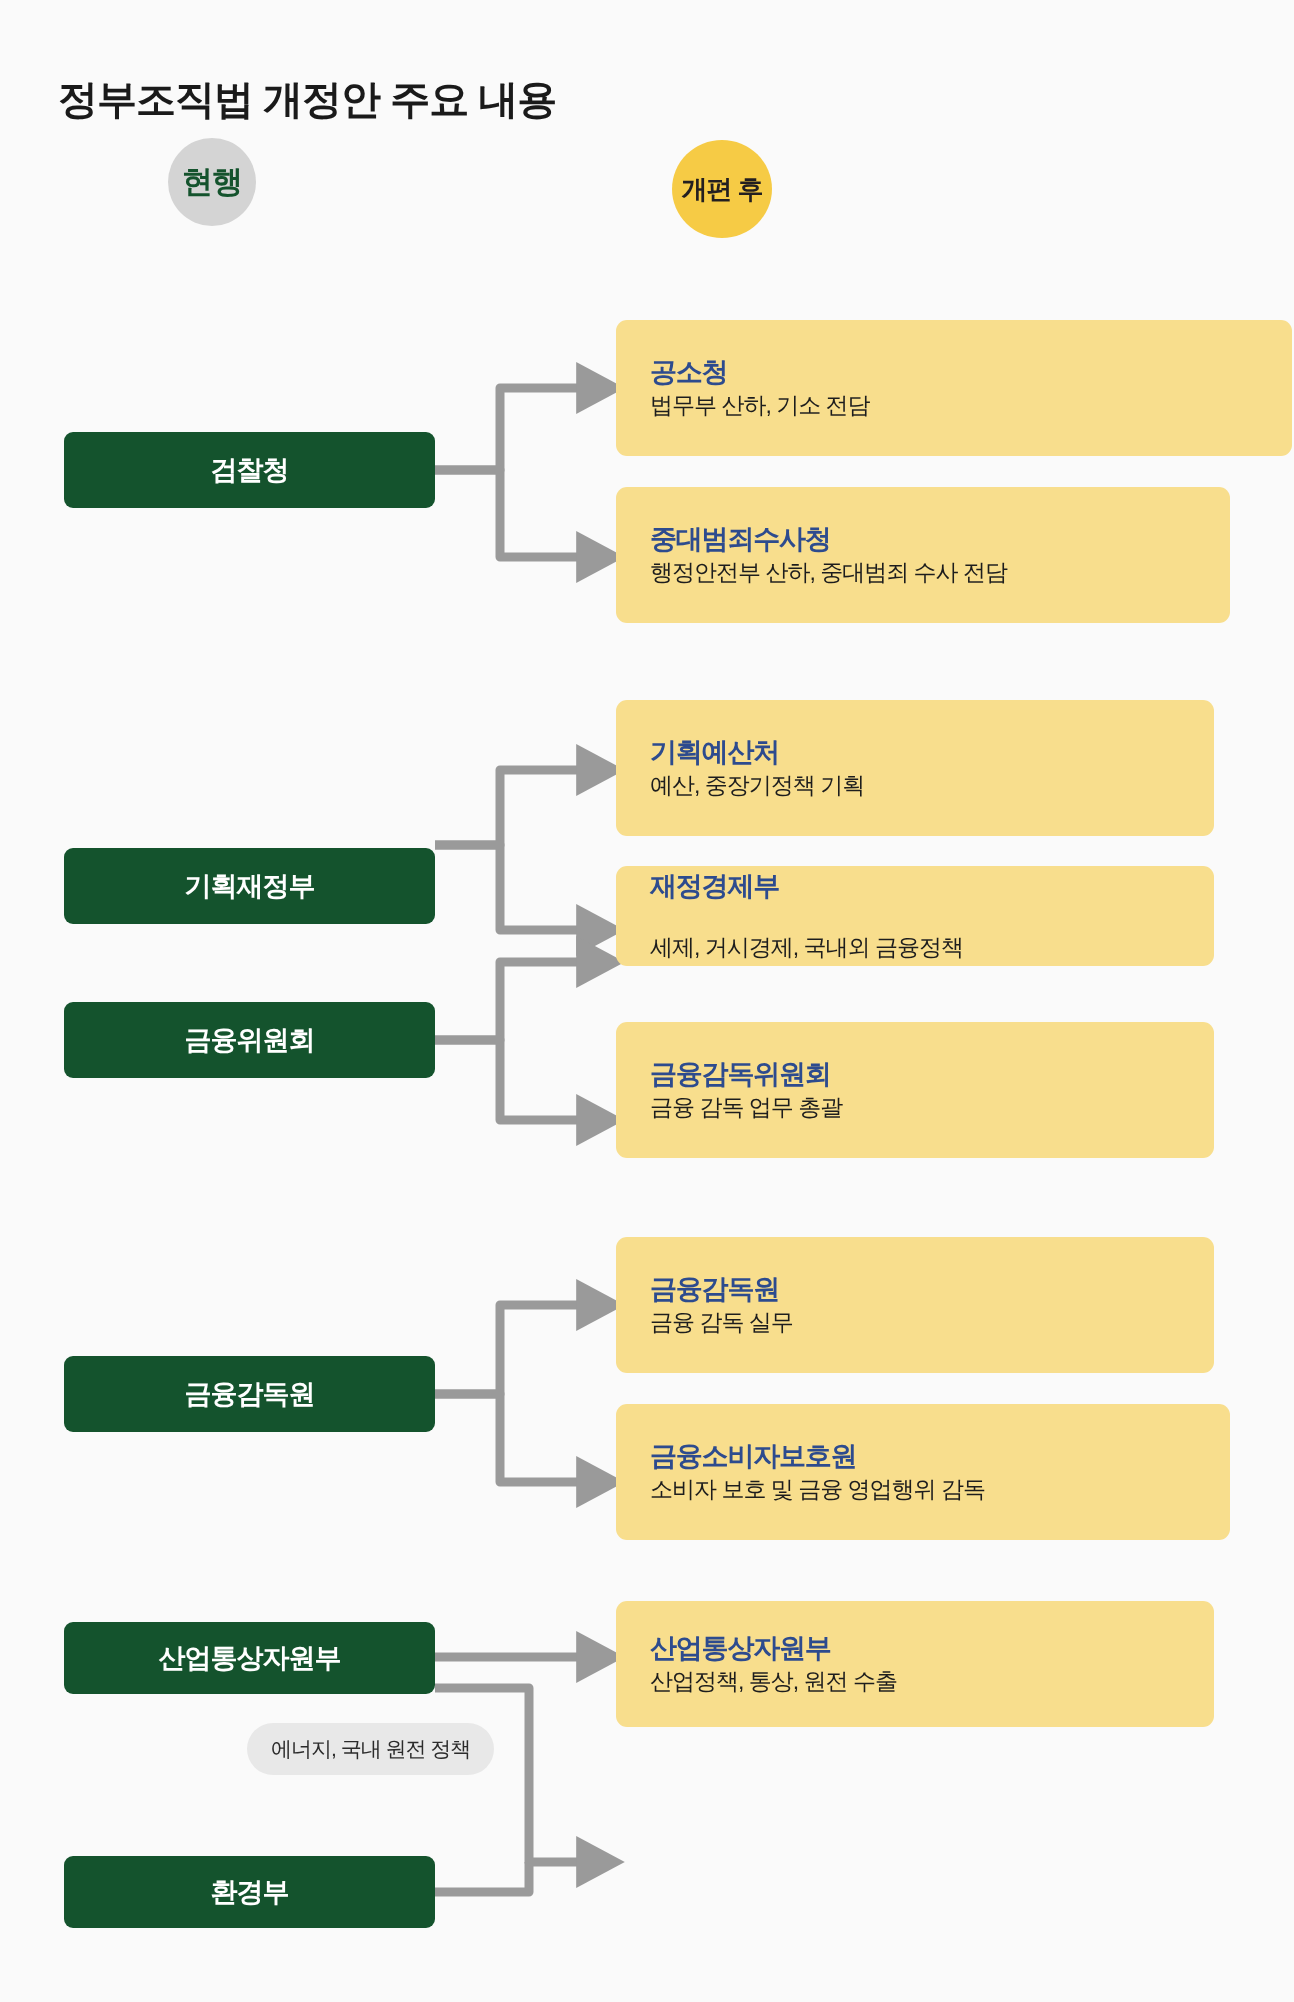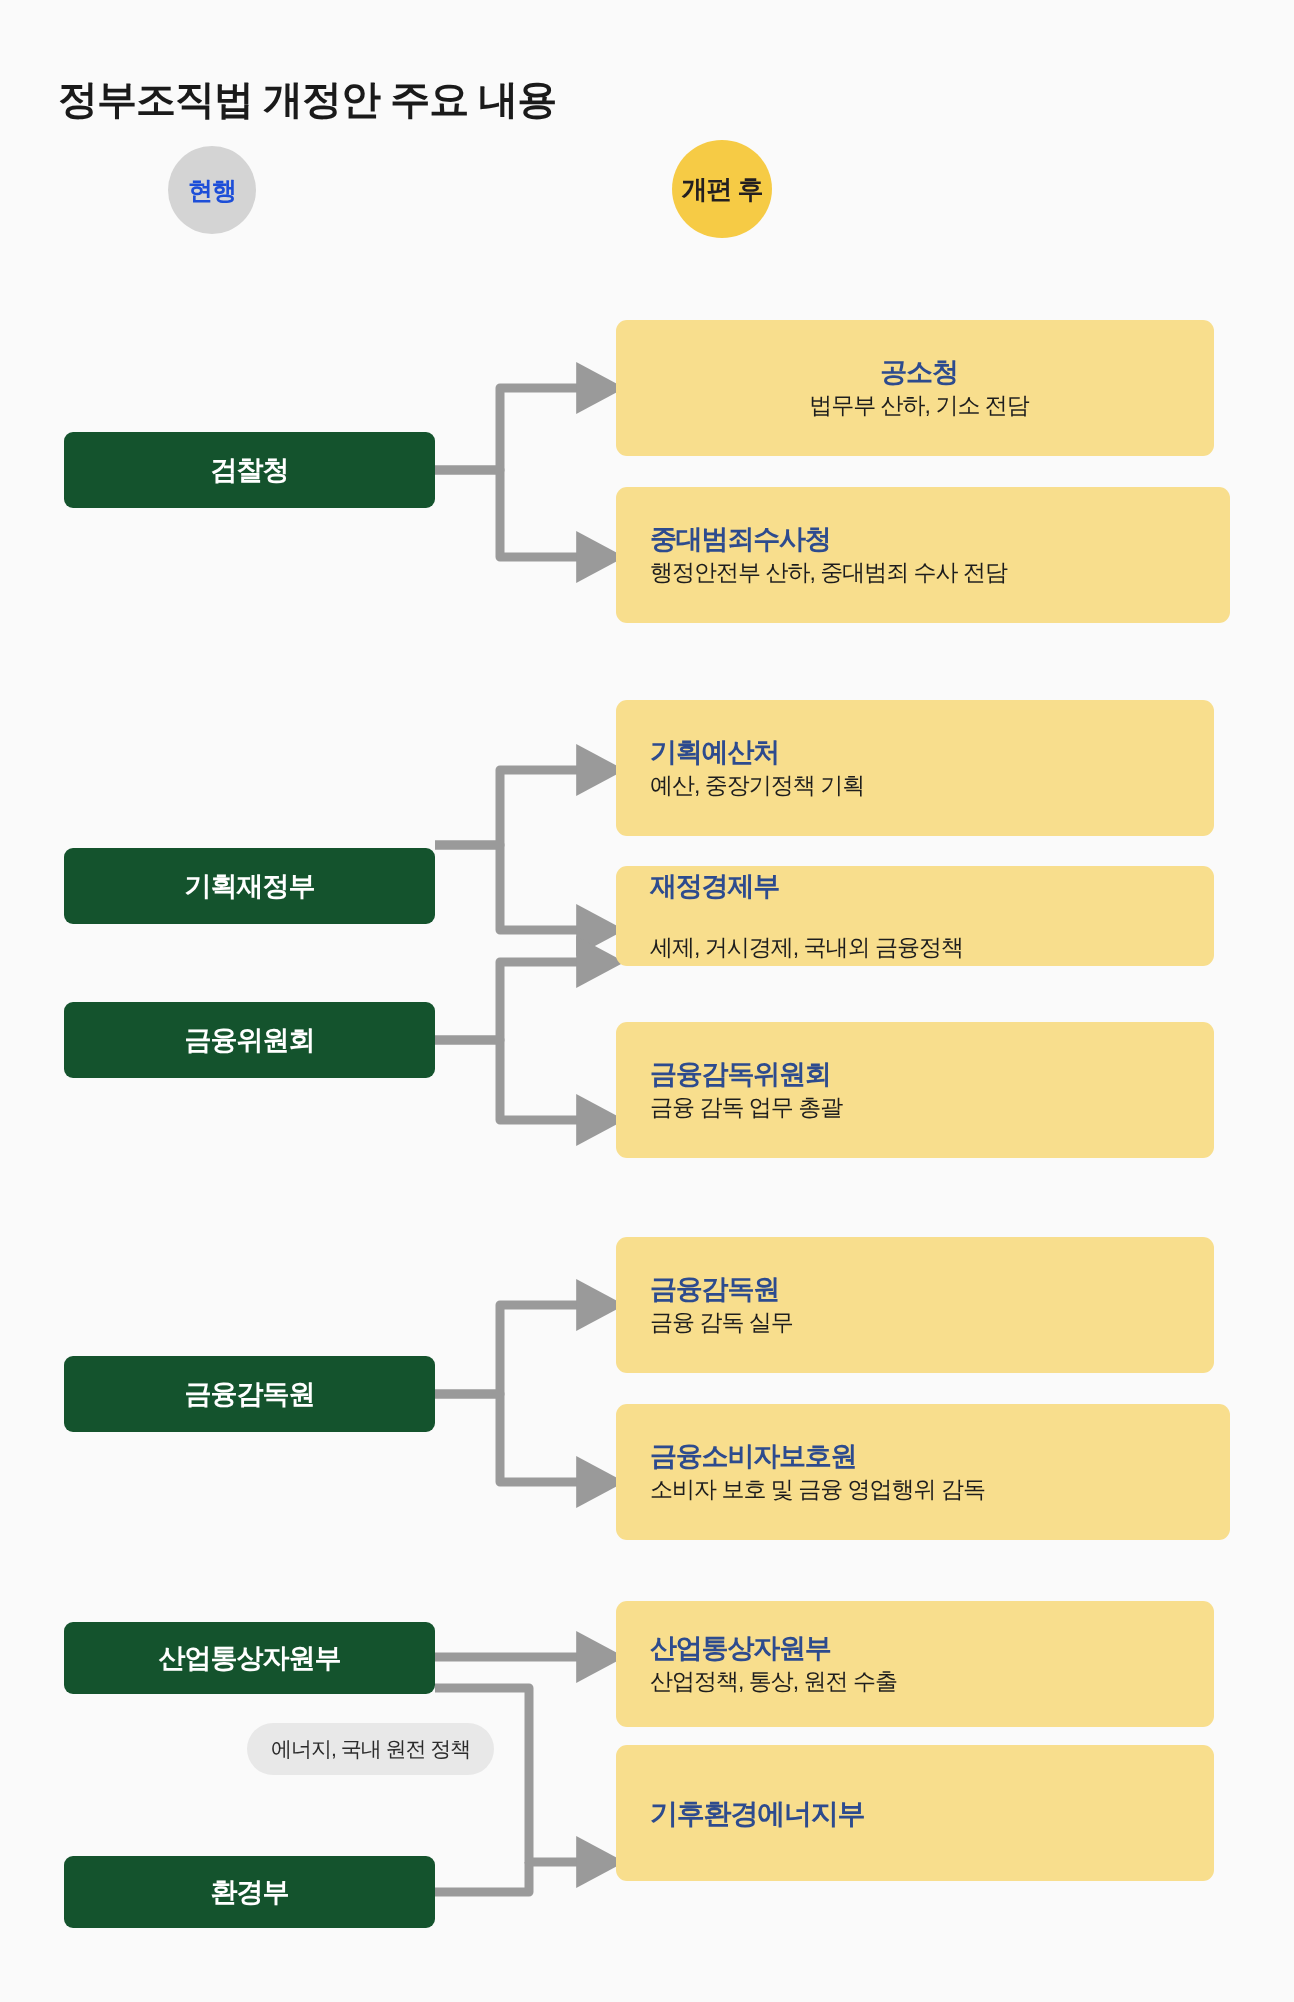--- a/index.html
+++ b/index.html
@@ -33,25 +33,25 @@
     position:absolute;
     display:flex;
     align-items:center;
     justify-content:center;
     border-radius:50%;
     font-weight:bold;
     letter-spacing:-1px;
     white-space:nowrap;
   }
   #badge-current{
-    left:168px; top:146px;
+    left:168px; top:138px;
     width:88px; height:88px;
     background:#d4d4d4;
-    color:#1d4ed8;
-    font-size:25px;
+    color:#14532d;
+    font-size:31px;
   }
   #badge-after{
     left:672px; top:140px;
     width:100px; height:98px;
     background:#f6cb45;
     color:#231f20;
     font-size:26px;
   }
 
   
@@ -162,21 +162,21 @@
       <path d="M435,1657 L596,1657" marker-end="url(#arrowhead)"></path>
 
       <path d="M435,1688 L529,1688 L529,1862 L596,1862" marker-end="url(#arrowhead)"></path>
 
       <path d="M435,1892 L529,1892 L529,1862"></path>
     </g>
   </svg>
 
   <div class="gray-box" style="left:64px; top:432px; width:371px; height:76px;">검찰청</div>
 
-  <div class="yellow-box" style="left:616px; top:320px; width:598px; height:136px;align-items:center;">
+  <div class="yellow-box" style="left:616px; top:320px; width:676px; height:136px;">
     <div class="yellow-title">공소청</div>
     <div class="yellow-desc">법무부 산하, 기소 전담</div>
   </div>
 
   <div class="yellow-box" style="left:616px; top:487px; width:614px; height:136px;">
     <div class="yellow-title">중대범죄수사청</div>
     <div class="yellow-desc">행정안전부 산하, 중대범죄 수사 전담</div>
   </div>
 
   <div class="gray-box" style="left:64px; top:848px; width:371px; height:76px;">기획재정부</div>
@@ -214,17 +214,14 @@
 
   <div class="gray-box" style="left:64px; top:1856px; width:371px; height:72px;">환경부</div>
 
   <div id="energy-note">에너지, 국내 원전 정책</div>
 
   <div class="yellow-box" style="left:616px; top:1601px; width:598px; height:126px;">
     <div class="yellow-title">산업통상자원부</div>
     <div class="yellow-desc">산업정책, 통상, 원전 수출</div>
   </div>
 
-  <div class="yellow-box title-only" style="left:616px; top:1745px; width:598px; height:136px;">
-    <div class="yellow-title">기후환경에너지부</div>
-  </div>
 
 </div>
 
 </body></html>

